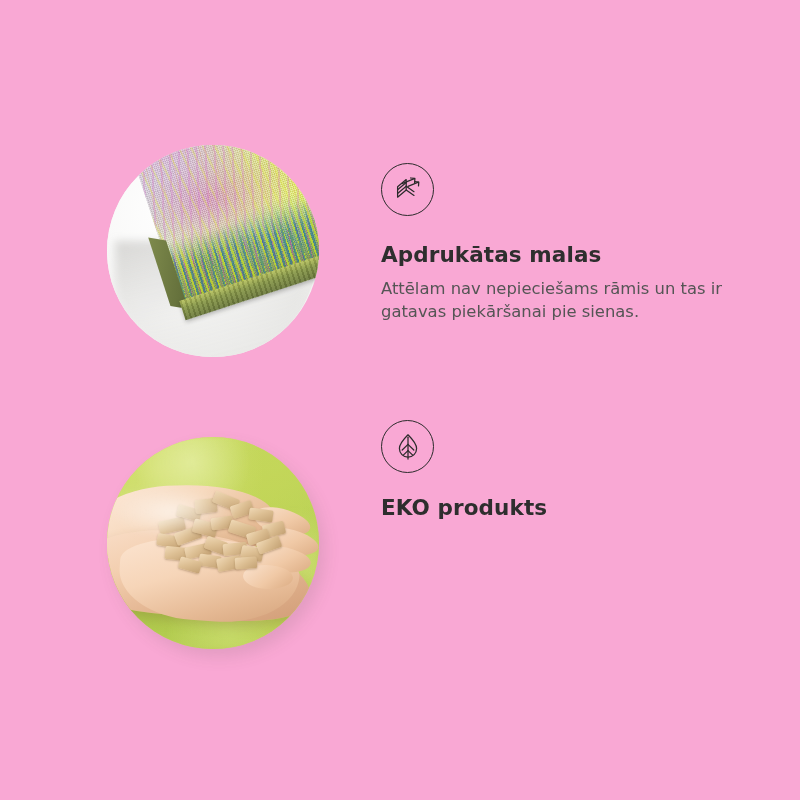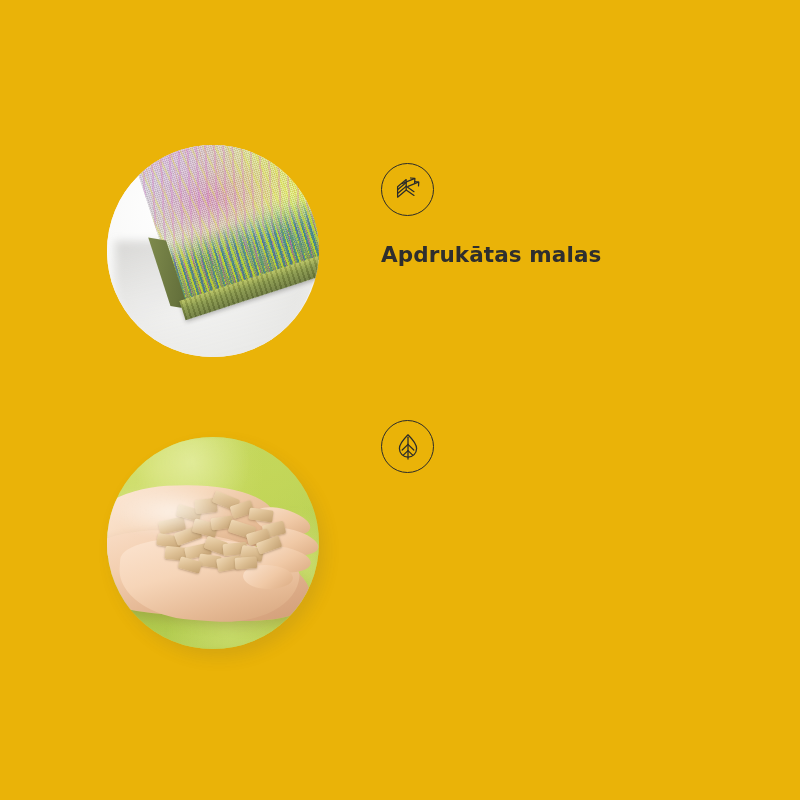--- a/index.html
+++ b/index.html
@@ -11,21 +11,21 @@
     height: 800px;
     background: #f1f1f1;
     font-family: "DejaVu Sans", "Liberation Sans", sans-serif;
     overflow: hidden;
     position: relative;
   }
 
   .page {
     position: absolute;
     inset: 0;
-    background: #eab308;
+    background: #f9a8d4;
   }
 
   
   .feature {
     position: absolute;
     left: 0;
     width: 800px;
   }
   #feature-printed-edges { top: 130px; height: 260px; }
   #feature-eco           { top: 420px; height: 260px; }
@@ -336,20 +336,21 @@
           <path d="M4.6 18.5 L13.2 11.3"></path>
           <path d="M13.2 15.0 L21.0 20.4"></path>
           <path d="M13.2 11.3 L21.0 16.7"></path>
           <path d="M9.0 8.6 L21.4 3.6"></path>
           <path d="M17.6 3.0 L21.9 3.4 L21.6 7.7"></path>
           <path d="M15.0 11.4 L25.4 7.2"></path>
           <path d="M22.0 6.6 L25.8 7.0 L25.5 10.9"></path>
         </svg>
       </div>
       <h2 class="feature-title">Apdrukātas malas</h2>
+      <p class="feature-desc">Attēlam nav nepieciešams rāmis un tas ir gatavas piekāršanai pie sienas.</p>
     </div>
   </section>
 
   <section class="feature" id="feature-eco">
 
     <div class="media" id="media-eco">
       <div class="eco-photo">
         <div class="bokeh"></div>
         <div class="hand-upper"></div>
         <div class="hand-lower"></div>
@@ -392,16 +393,17 @@
         <svg width="30" height="30" viewBox="0 0 30 30" fill="none" stroke="#2b2b2b" stroke-width="1.25" stroke-linecap="round" stroke-linejoin="round">
           <path d="M15 2.8 C20.6 8.4 23.6 12.2 23.6 16.6 C23.6 21.4 19.8 25.0 15 25.0
                    C10.2 25.0 6.4 21.4 6.4 16.6 C6.4 12.2 9.4 8.4 15 2.8 Z"></path>
           <path d="M15 5.2 L15 27.0"></path>
           <path d="M15 12.4 L9.2 18.0"></path>
           <path d="M15 12.4 L20.8 18.0"></path>
           <path d="M15 18.6 L10.3 23.1"></path>
           <path d="M15 18.6 L19.7 23.1"></path>
         </svg>
       </div>
+      <h2 class="feature-title">EKO produkts</h2>
     </div>
   </section>
 
 </div>
 
 </body></html>

